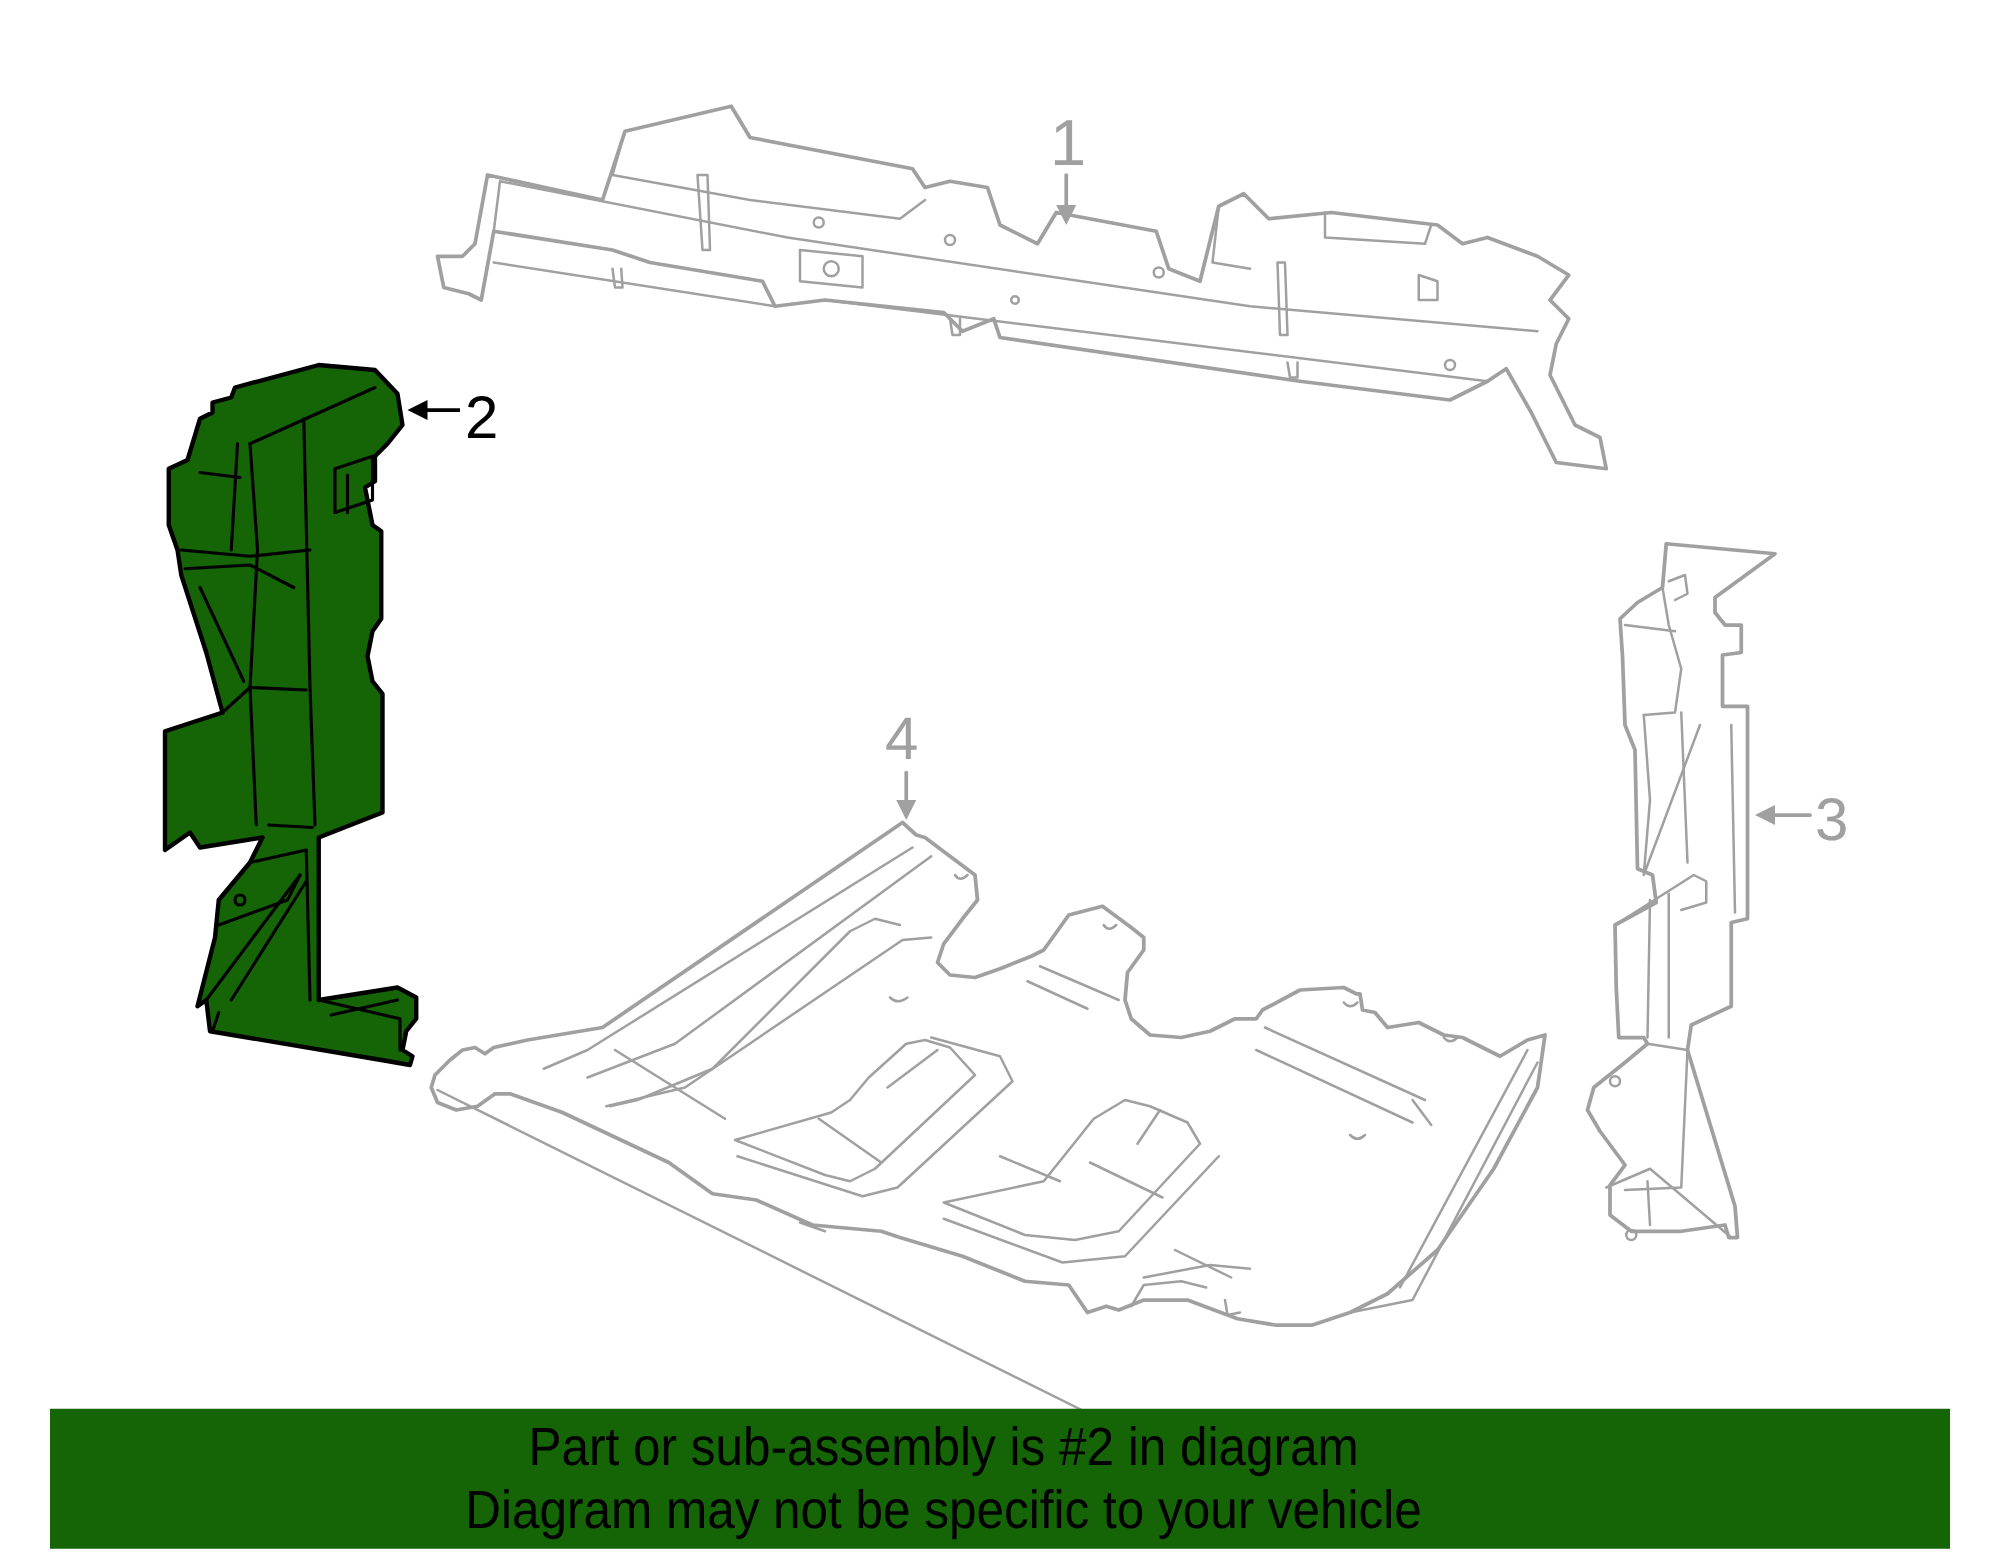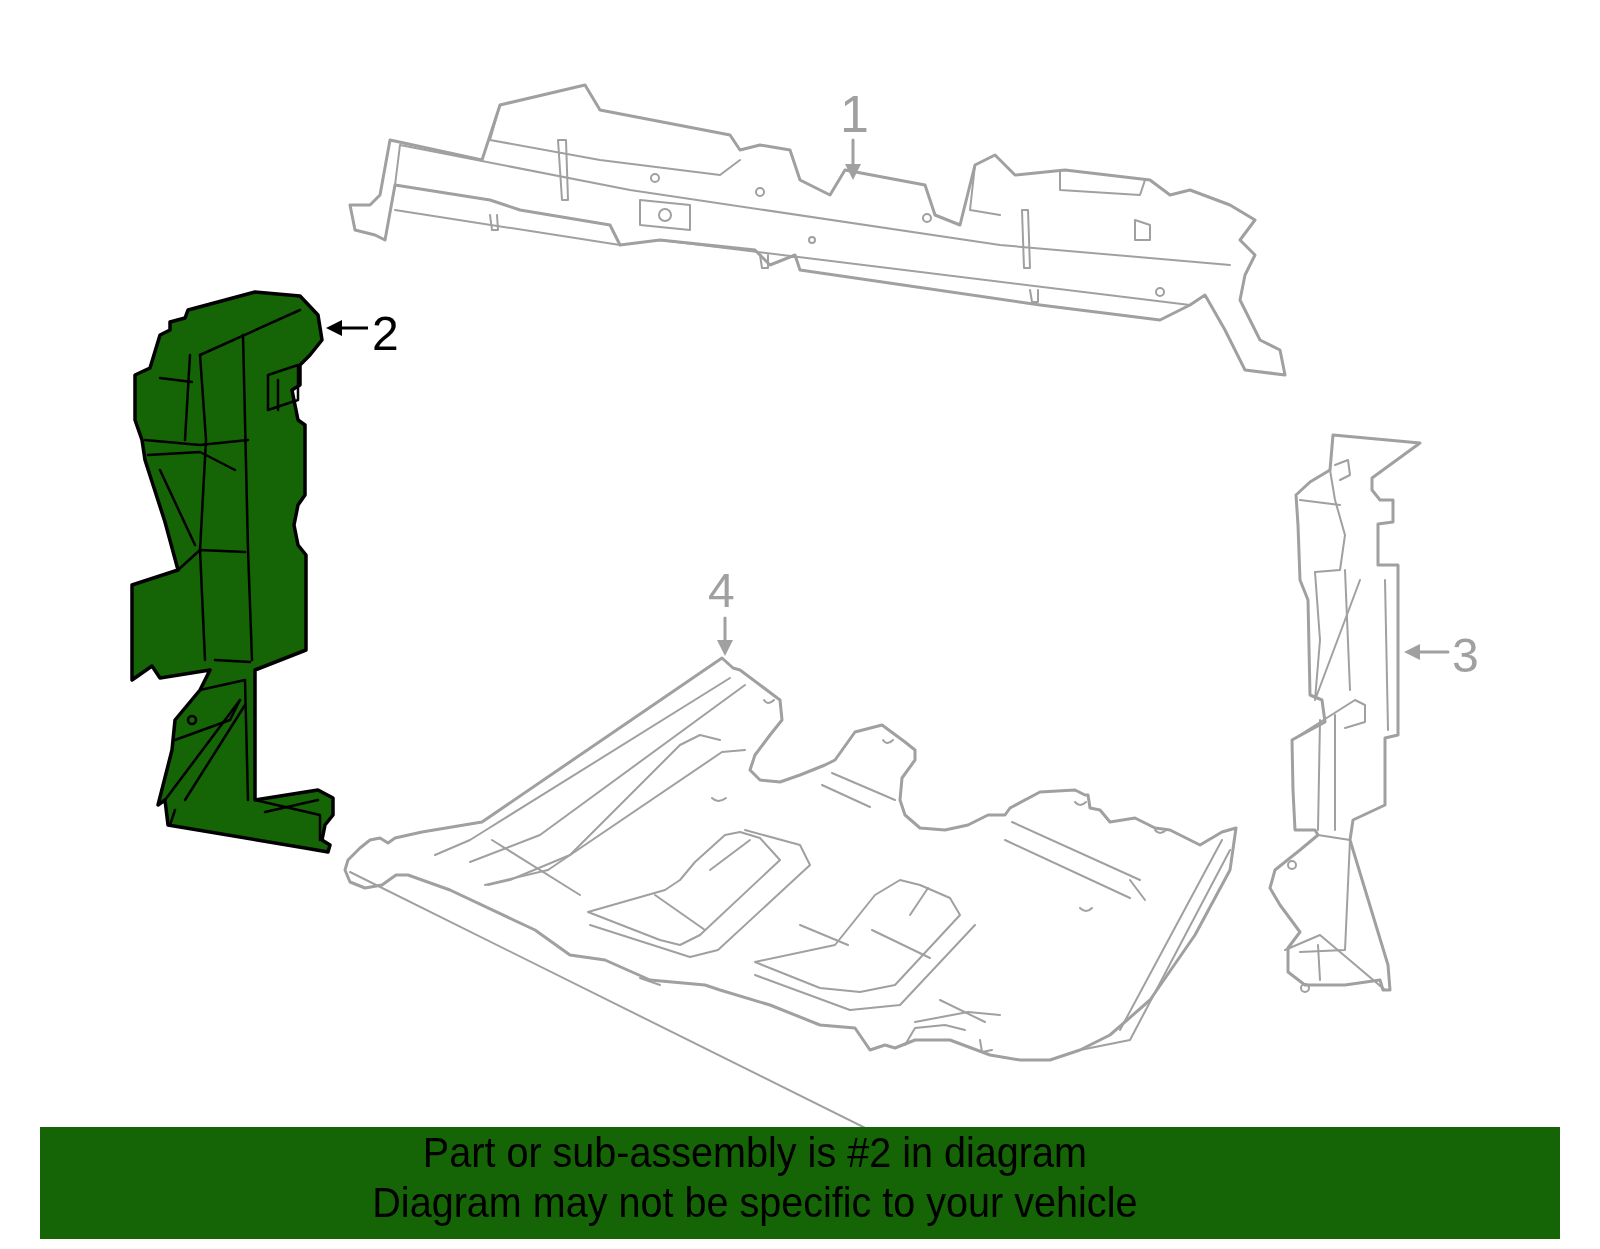--- a/index.html
+++ b/index.html
@@ -3,21 +3,21 @@
 <meta charset="utf-8">
 <style>
   html,body{margin:0;padding:0;background:#ffffff;}
   body{width:1600px;height:1249px;position:relative;overflow:hidden;font-family:"Liberation Sans",sans-serif;}
   #diagram{position:absolute;left:0;top:0;width:1600px;height:1249px;}
   .gl{fill:none;stroke:#a0a0a0;stroke-width:3;stroke-linejoin:round;stroke-linecap:round;}
   .gt{fill:none;stroke:#a0a0a0;stroke-width:2;stroke-linejoin:round;stroke-linecap:round;}
   .hl{fill:#156405;stroke:#000;stroke-width:3.5;stroke-linejoin:round;}
   .hlt{fill:none;stroke:#000;stroke-width:2.5;stroke-linecap:round;stroke-linejoin:round;}
   .banner{position:absolute;left:40px;top:1127px;width:1520px;height:112px;background:#156405;
-          display:flex;flex-direction:column;align-items:center;}
+          display:flex;flex-direction:column;align-items:center;justify-content:center;}
   .banner-line{color:#000;font-size:43px;line-height:50px;transform:scaleX(0.92);white-space:nowrap;}
   .banner-line.l1{margin-left:-90px;}
   .banner-line.l2{margin-left:-90px;}
 </style>
 </head>
 <body>
 
 <svg id="diagram" viewBox="0 0 1600 1249" xmlns="http://www.w3.org/2000/svg">
 
   <g>

